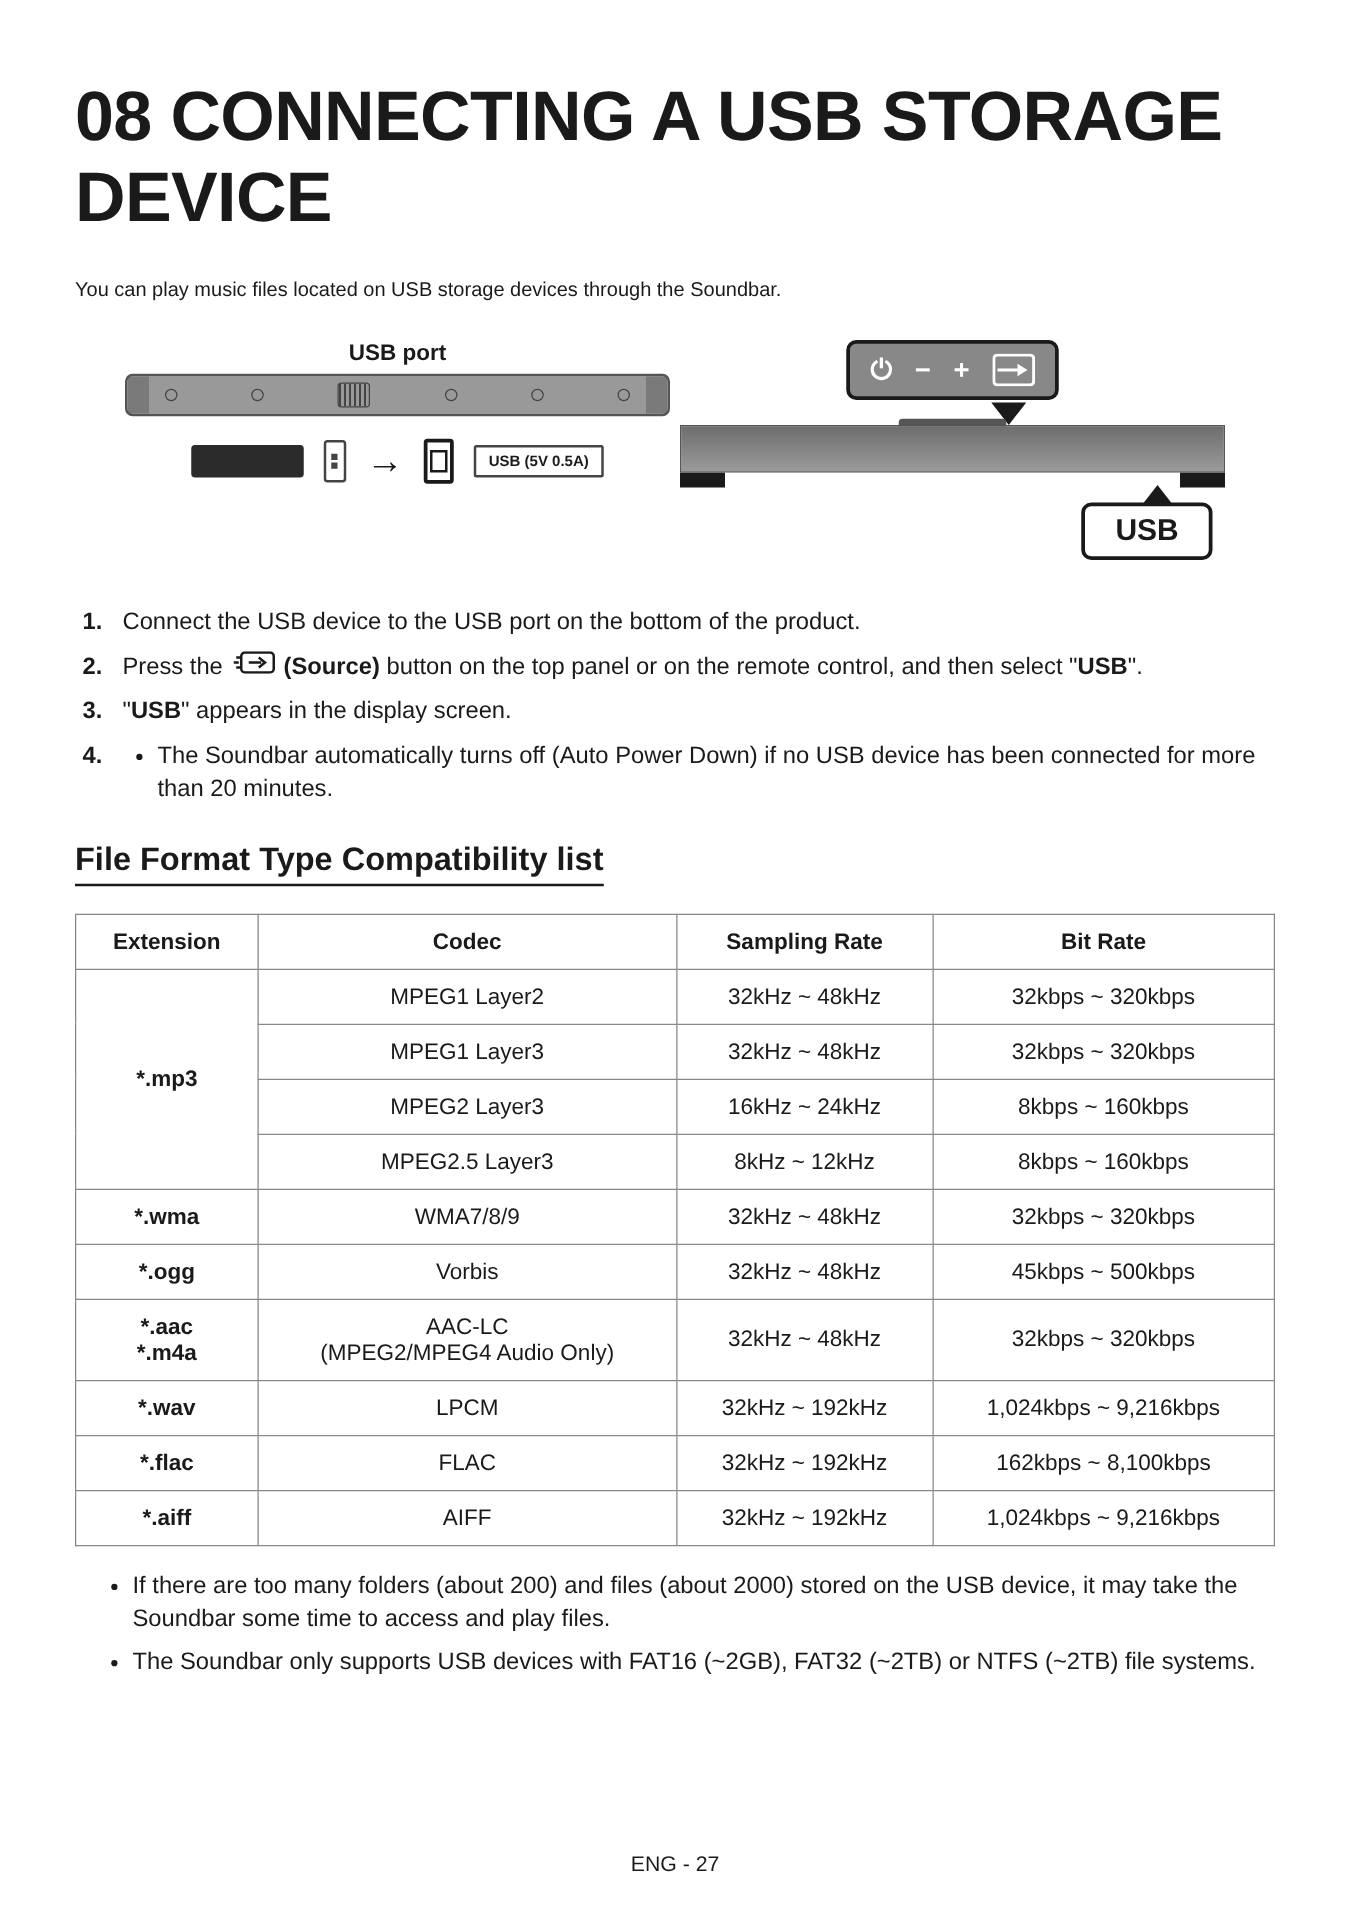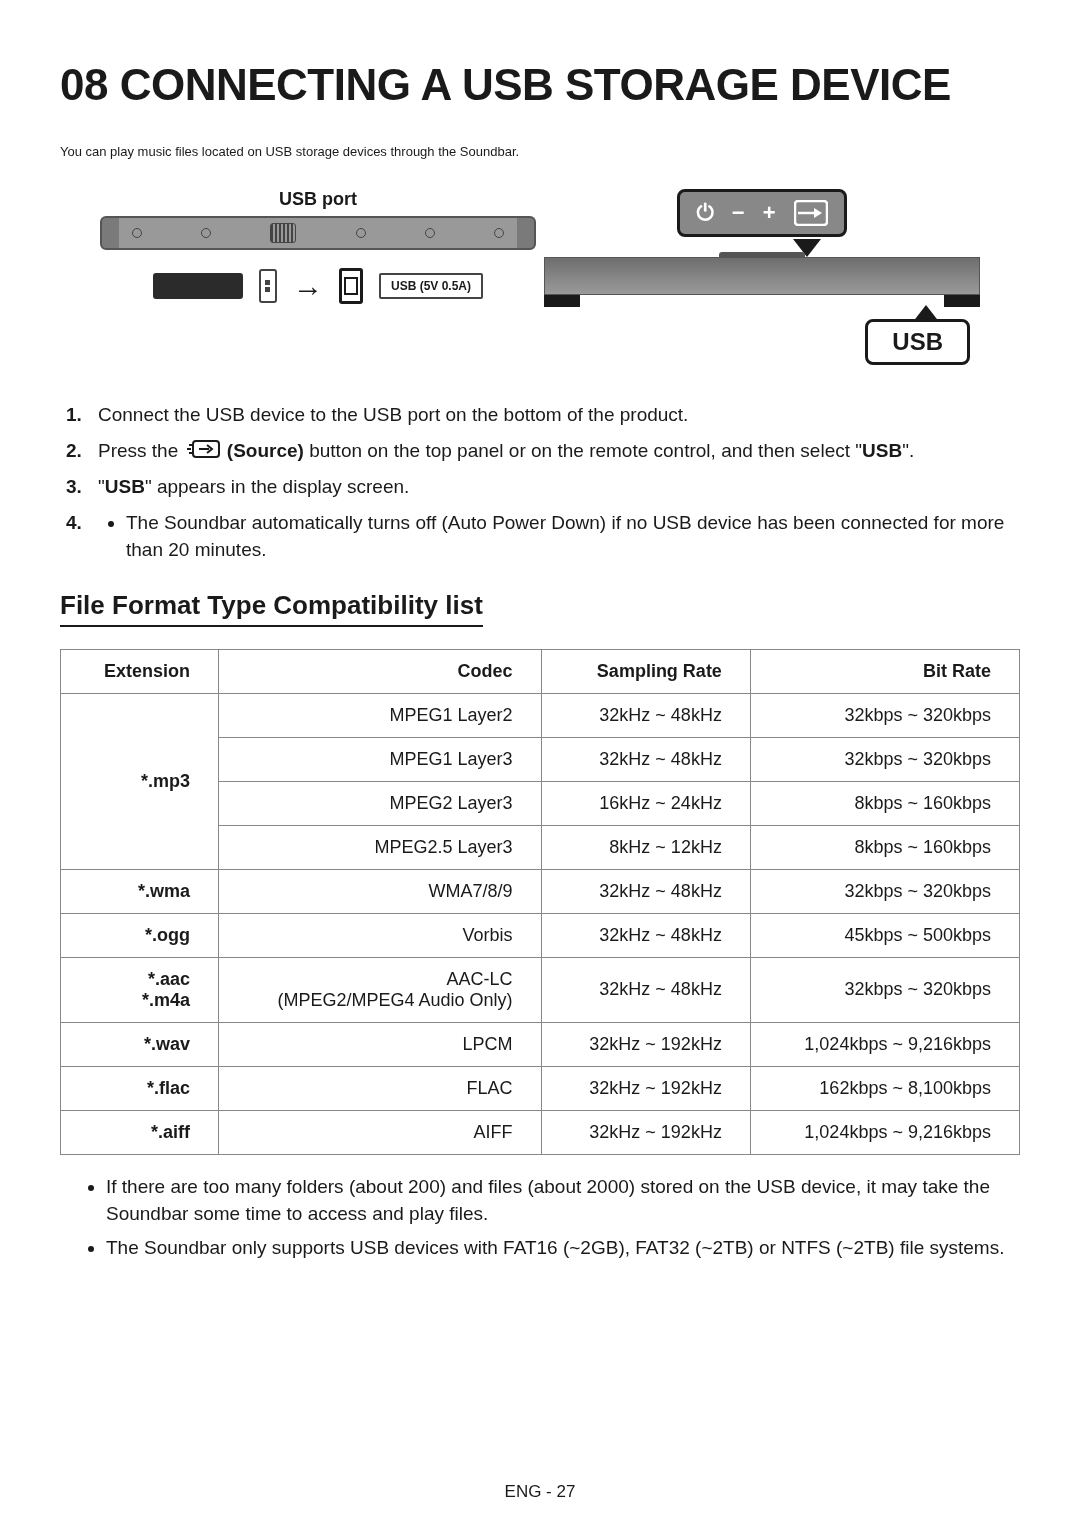--- a/index.html
+++ b/index.html
@@ -10,27 +10,27 @@
     body {
       font-family: Arial, Helvetica, sans-serif;
       background: #fff;
       color: #1a1a1a;
       width: 1080px;
       height: 1532px;
       padding: 60px 60px 30px 60px;
       position: relative;
     }
     .title {
-      font-size: 44px;
+      font-size: 56px;
       font-weight: 700;
       margin-bottom: 34px;
       letter-spacing: -0.5px;
     }
     .intro {
-      font-size: 13px;
+      font-size: 16px;
       margin-bottom: 30px;
     }
     .diagram-row {
       display: flex;
       gap: 8px;
       margin: 0 40px 36px 40px;
       align-items: flex-start;
     }
     .diagram-left, .diagram-right {
       flex: 1;
@@ -217,22 +217,22 @@
       padding-bottom: 4px;
       margin-bottom: 22px;
     }
     table.compat {
       width: 100%;
       border-collapse: collapse;
       font-size: 18px;
     }
     table.compat th, table.compat td {
       border: 1px solid #888;
-      padding: 11px 28px;
-      text-align: right;
+      padding: 11px 14px;
+      text-align: center;
       vertical-align: middle;
     }
     table.compat th {
       font-weight: 700;
       background: #fff;
     }
     .ext-cell {
       font-weight: 700;
       white-space: pre-line;
     }

